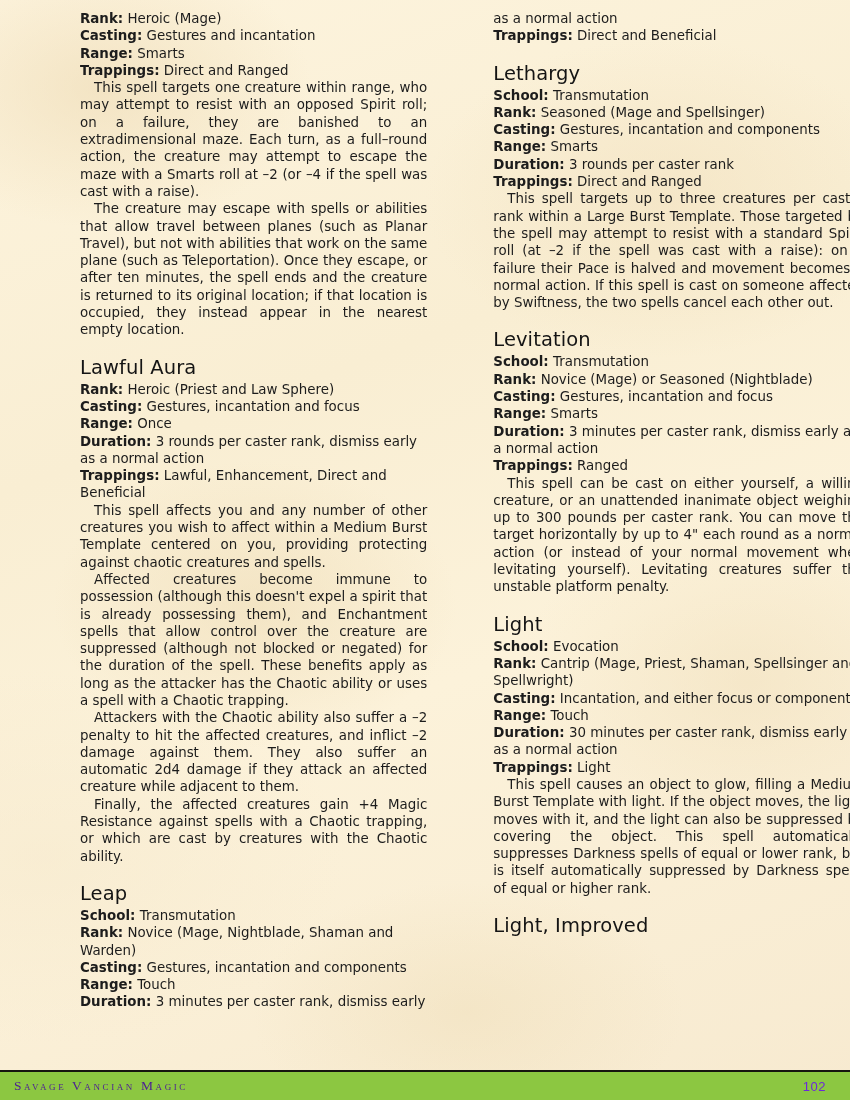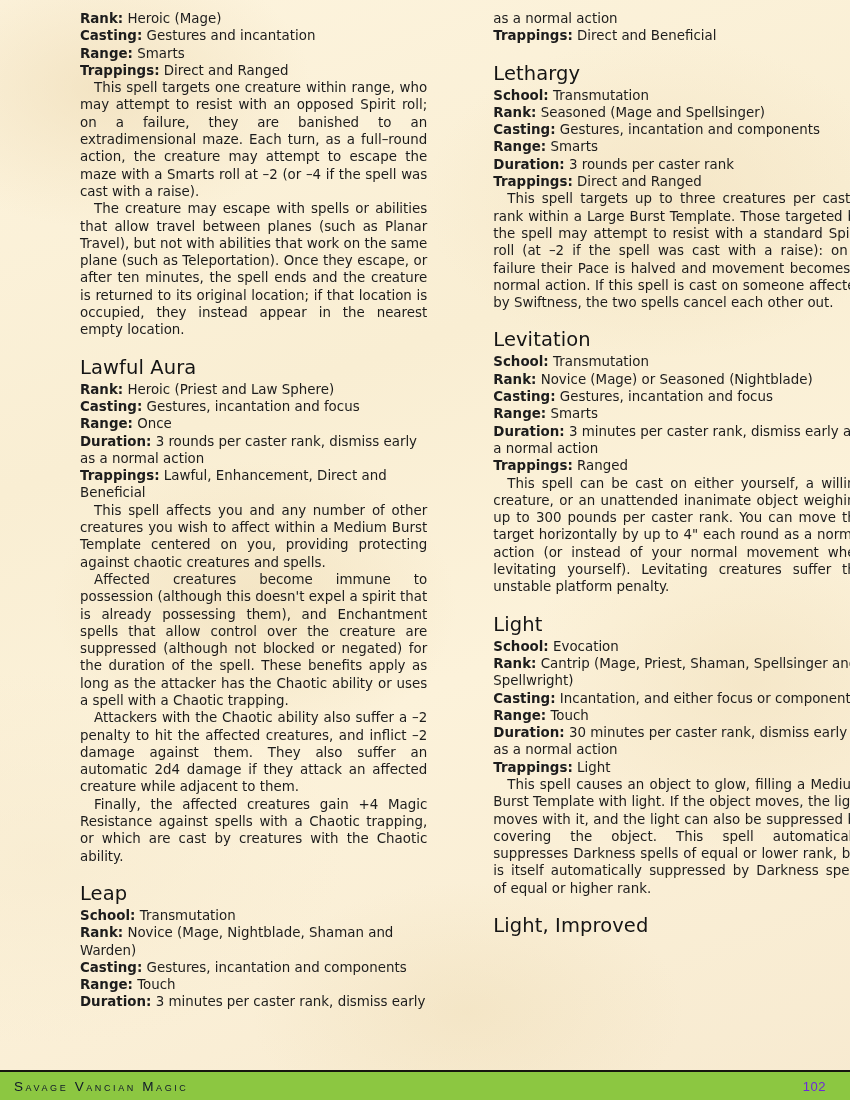--- a/index.html
+++ b/index.html
@@ -94,25 +94,25 @@
     background: #8cc741;
     border-top: 2px solid #16150f;
     box-sizing: border-box;
     display: flex;
     align-items: center;
     justify-content: space-between;
     padding: 0 14px 0 14px;
     z-index: 2;
   }
   .footer-title {
-    font-family: Liberation Sans, sans-serif;
+    font-family: Liberation Serif, serif;
     font-variant: small-caps;
     font-size: 13.5px;
     letter-spacing: 2.6px;
-    color: #0f172a;
+    color: #4c1d95;
     white-space: nowrap;
   }
   .footer-page {
     font-family: Liberation Sans, sans-serif;
     font-size: 13px;
     color: #6d28d9;
     letter-spacing: 0.5px;
     padding-right: 10px;
   }
 </style>

